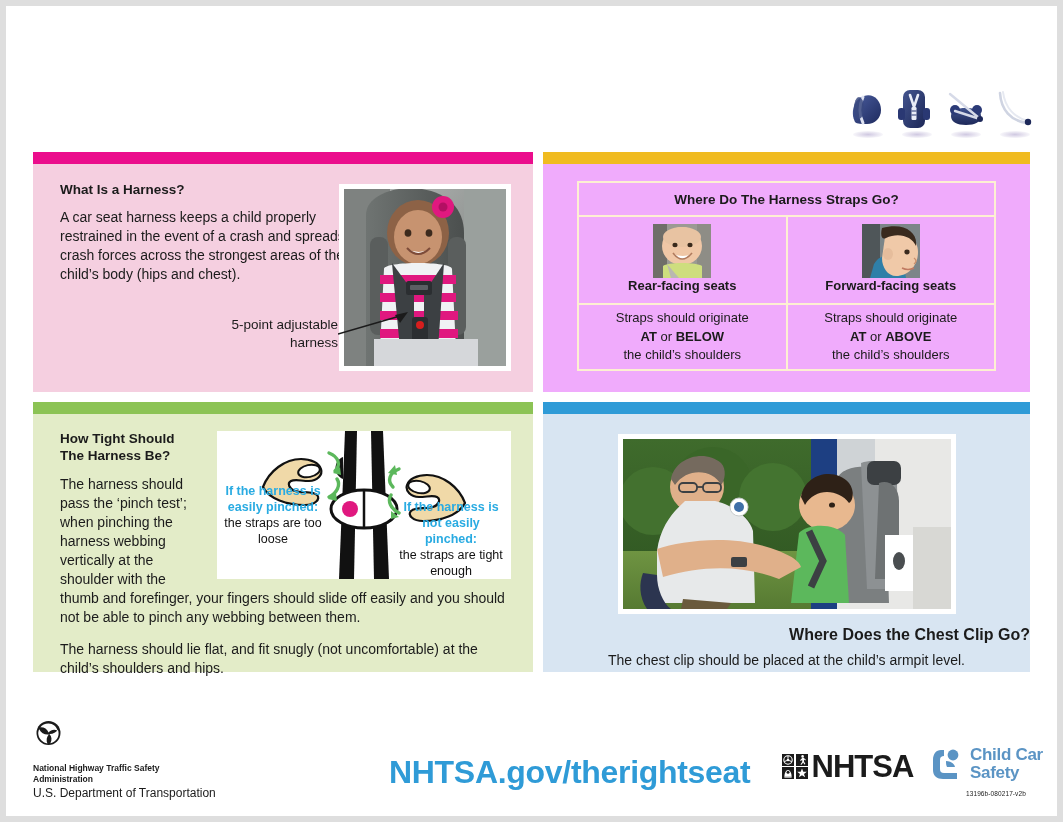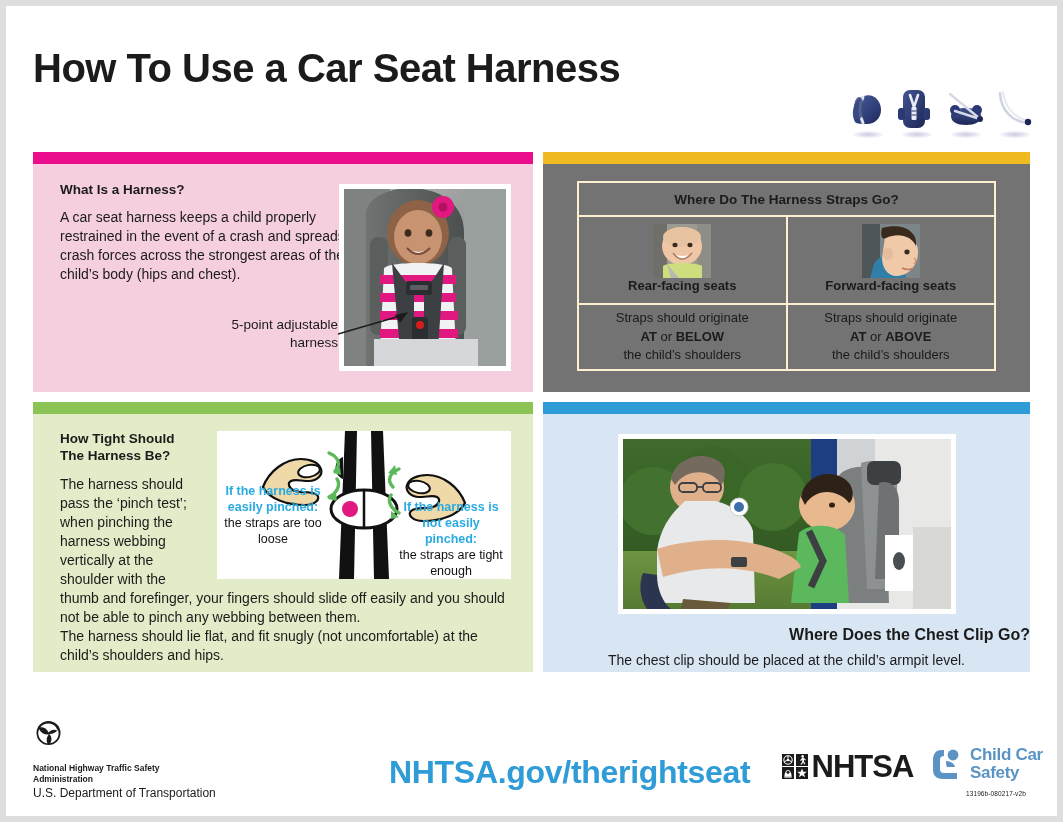--- a/index.html
+++ b/index.html
@@ -45,21 +45,21 @@
   .panel-body { width: 100%; height: calc(100% - 12px); position: relative; }
 
   #panel-what   { left: 27px;  top: 146px; width: 500px; height: 240px; }
   #panel-where  { left: 537px; top: 146px; width: 487px; height: 240px; }
   #panel-tight  { left: 27px;  top: 396px; width: 500px; height: 270px; }
   #panel-clip   { left: 537px; top: 396px; width: 487px; height: 270px; }
 
   #panel-what  .panel-bar { background: #eb0d8c; }
   #panel-what  .panel-body { background: #f5cfe0; }
   #panel-where .panel-bar { background: #f0bb20; }
-  #panel-where .panel-body { background: #737373; }
+  #panel-where .panel-body { background: #f0abfc; }
   #panel-tight .panel-bar { background: #8cc355; }
   #panel-tight .panel-body { background: #e3ecc8; }
   #panel-clip  .panel-bar { background: #2f9bd7; }
   #panel-clip  .panel-body { background: #d8e5f2; }
 
   .panel-heading {
     font-size: 13.5px; font-weight: bold; color: #1b1b1b; line-height: 1.25;
   }
   .panel-text {
     font-size: 14px; color: #1b1b1b; line-height: 1.35;
@@ -108,21 +108,21 @@
   .where-bottom b { font-weight: bold; }
 
   
   #tight-inner { position: absolute; left: 27px; top: 17px; right: 22px; bottom: 10px; }
   #tight-inner .panel-heading { margin-bottom: 10px; }
   #pinch-figure {
     float: right; width: 294px; height: 148px; background: #fff;
     margin-left: 22px; margin-bottom: 6px; position: relative; overflow: hidden;
   }
   #tight-p1 { font-size: 14px; color: #1b1b1b; line-height: 1.36; }
-  #tight-p2 { clear: both; font-size: 14px; color: #1b1b1b; line-height: 1.36; }
+  #tight-p2 { clear: both; font-size: 14px; color: #1b1b1b; line-height: 1.36; margin-top: 13px; }
 
   
   #clip-photo-frame {
     position: absolute; left: 50%; transform: translateX(-50%); top: 20px;
     width: 338px; height: 180px; background: #fff; padding: 5px;
   }
   #clip-photo { width: 100%; height: 100%; position: relative; overflow: hidden; background: #3d5a2b; }
   #clip-heading {
     position: absolute; left: 0; right: 0; top: 212px; text-align: right;
     font-size: 16px; font-weight: bold; color: #1b1b1b;
@@ -161,21 +161,20 @@
     position: absolute; left: 960px; top: 784px;
     font-size: 6.5px; color: #1b1b1b; letter-spacing: 0.1px;
   }
 </style>
 </head>
 <body>
 
 <div id="page">
 
   <div id="header">
-    <div id="page-title">How To Use a Car Seat Harness</div>
 
     <div id="seat-icons">
       <div class="seat-icon">
         <svg width="40" height="44" viewBox="0 0 40 44">
           <defs>
             <linearGradient id="g1" x1="0" y1="0" x2="1" y2="1">
               <stop offset="0%" stop-color="#4a5d9e"></stop>
                 <stop offset="100%" stop-color="#1e2a5e"></stop>
             </linearGradient>
           </defs>

